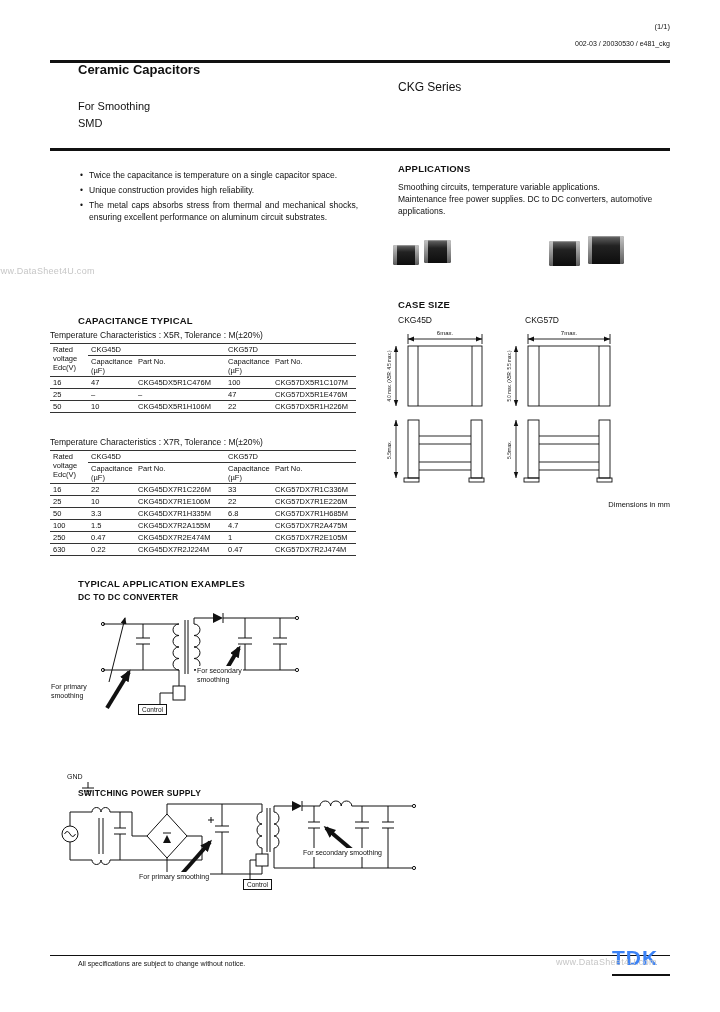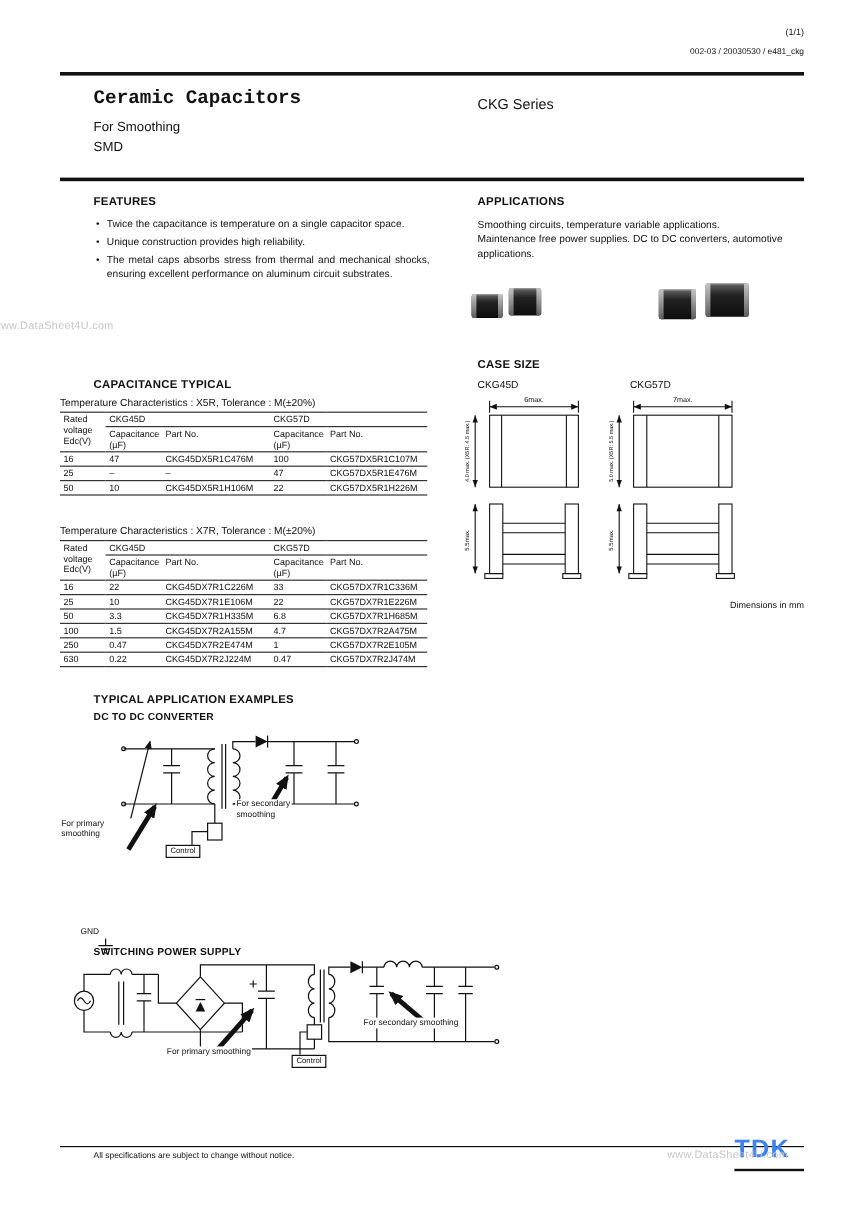--- a/index.html
+++ b/index.html
@@ -39,29 +39,28 @@
 
 <div class="page">
 
   <div class="wm" style="left:-6px; top:266px;">www.DataSheet4U.com</div>
 
   <div class="abs" style="right:50px; top:22px; text-align:right; font-size:7.5px;">(1/1)</div>
   <div class="abs" style="right:50px; top:40px; text-align:right; font-size:7px;">002-03 / 20030530 / e481_ckg</div>
 
   <div class="rule" style="left:50px; top:60px; width:620px; height:2.5px;"></div>
 
-  <div class="abs" style="left:50px; top:73px; font-size:16px; font-weight:bold;font-family:Liberation Mono, monospace;">Ceramic Capacitors</div>
+  <div class="abs" style="left:50px; top:62px; font-size:13px; font-weight:bold;">Ceramic Capacitors</div>
   <div class="abs" style="left:370px; top:80px; font-size:12px;">CKG Series</div>
   <div class="abs" style="left:50px; top:100px; font-size:11px;">For Smoothing</div>
   <div class="abs" style="left:50px; top:117px; font-size:11px;">SMD</div>
 
   <div class="rule" style="left:50px; top:148px; width:620px; height:2.5px;"></div>
 
   <div class="abs" style="left:50px; top:163px; width:308px;">
-    <div class="h">FEATURES</div>
     <ul class="blist">
         <li>Twice the capacitance is temperature on a single capacitor space.</li>
         <li>Unique construction provides high reliability.</li>
         <li>The metal caps absorbs stress from thermal and mechanical shocks, ensuring excellent performance on aluminum circuit substrates.</li>
       </ul>
   </div>
 
   <div class="abs" style="left:370px; top:163px; width:300px;">
     <div class="h" style="margin-bottom:7px;">APPLICATIONS</div>
     <div class="body-txt">Smoothing circuits, temperature variable applications.</div>

